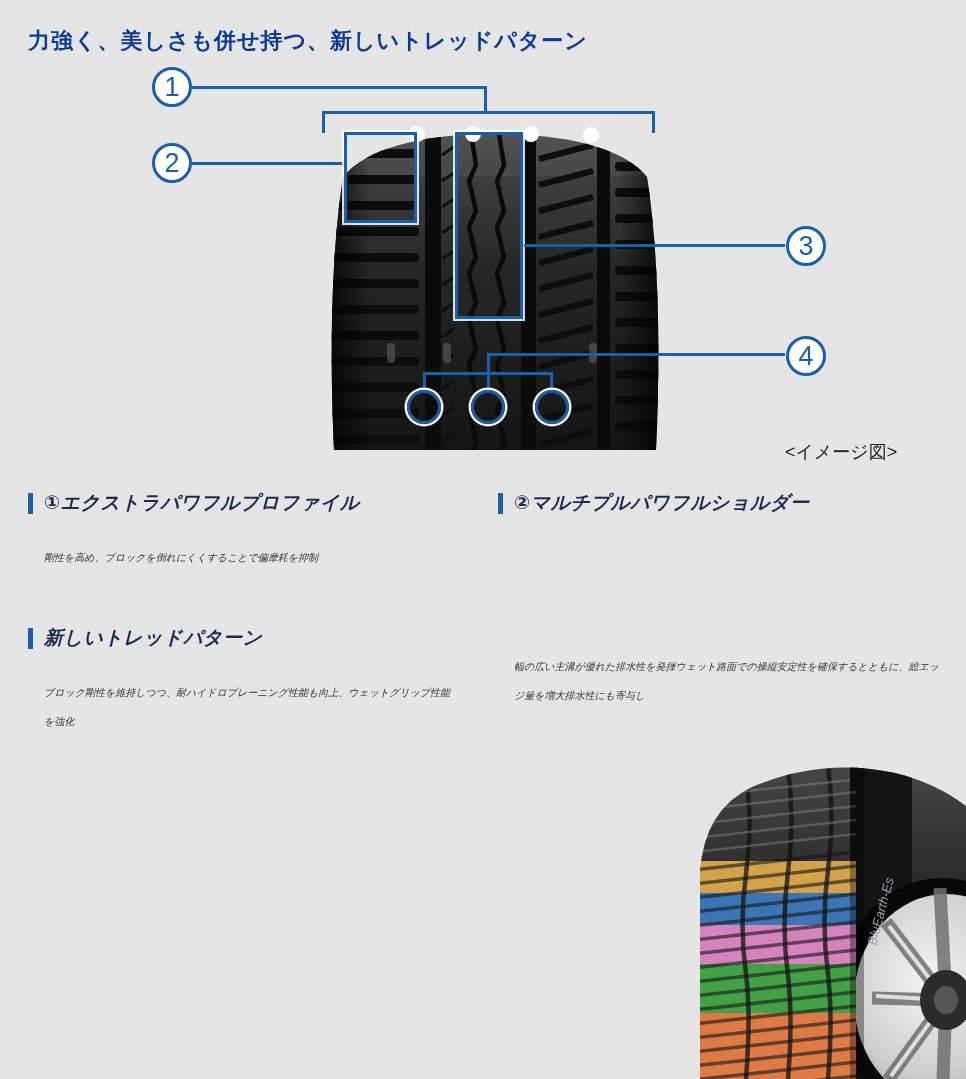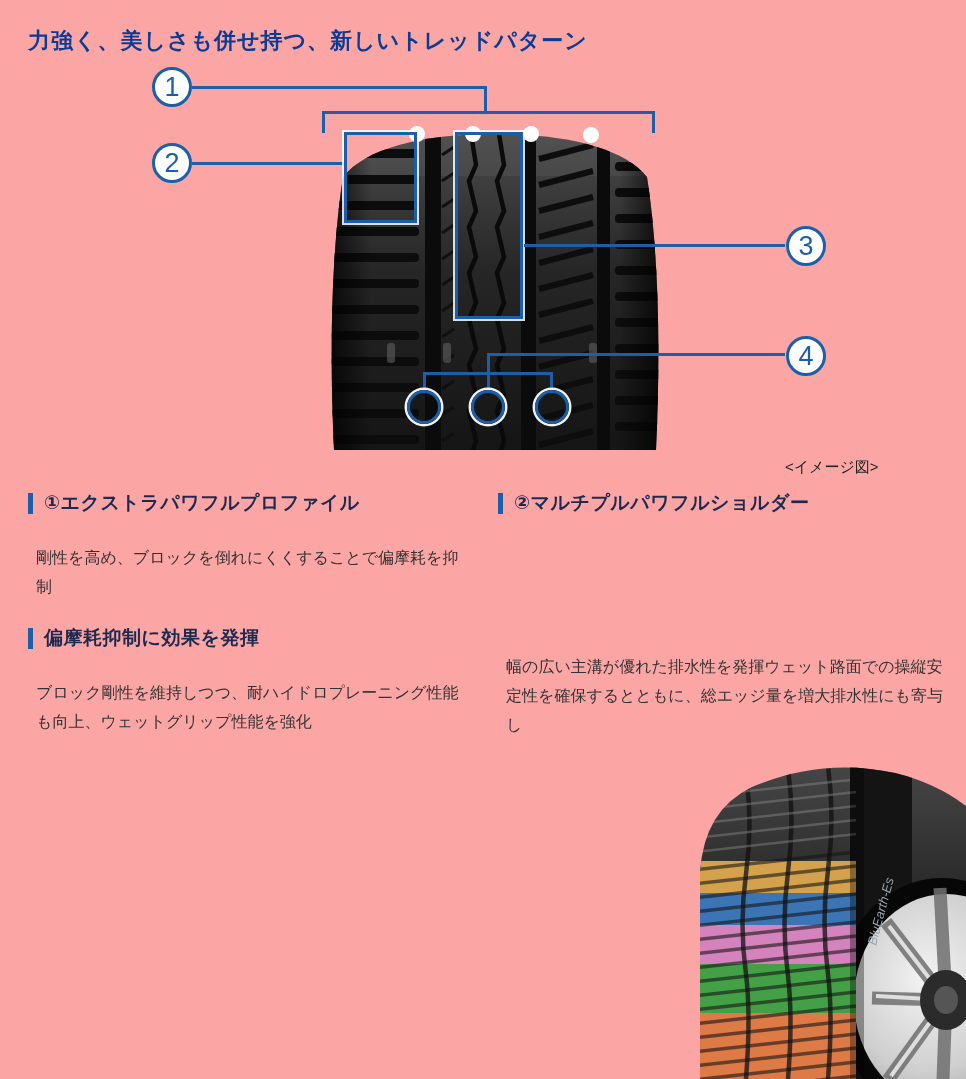--- a/index.html
+++ b/index.html
@@ -1,41 +1,41 @@
 <!DOCTYPE html>
 <html><head>
 <meta charset="utf-8">
 <style>
   html,body{margin:0;padding:0;background:#fff;}
   body{font-family:"Liberation Sans","DejaVu Sans",sans-serif;}
-  .page{position:relative;width:966px;height:1079px;background:#fca5a5;overflow:hidden;}
+  .page{position:relative;width:966px;height:1079px;background:#e5e5e5;overflow:hidden;}
 
   .title{position:absolute;left:28px;top:8px;font-size:22px;font-weight:bold;color:#0c3b92;letter-spacing:1px;}
 
   
   .co{position:absolute;box-sizing:border-box;border:3px solid #1b5fa9;border-radius:50%;
       display:flex;align-items:center;justify-content:center;color:#1b5fa9;background:#fff;
       font-size:27px;font-weight:400;line-height:1;}
   .co.big{width:40px;height:40px;}
   
   .ln{position:absolute;background:#1b5fa9;}
   .bracket-down{position:absolute;box-sizing:border-box;border-top:3px solid #1b5fa9;
       border-left:3px solid #1b5fa9;border-right:3px solid #1b5fa9;background:transparent;}
   .hl-rect{position:absolute;box-sizing:border-box;border:3px solid #1b5fa9;
       box-shadow:0 0 0 2px rgba(255,255,255,.85);}
   .mini-circle{position:absolute;width:34px;height:34px;box-sizing:border-box;border:3px solid #1b5fa9;
       border-radius:50%;box-shadow:0 0 0 2.5px rgba(255,255,255,.95);}
 
-  .caption{position:absolute;left:785px;top:458px;font-size:15px;color:#222;}
+  .caption{position:absolute;left:785px;top:440px;font-size:18px;color:#222;}
 
   
-  .feat{position:absolute;}
+  .feat{position:absolute;font-style:italic;}
   .feat h3{display:flex;align-items:center;margin:0;font-size:19px;font-weight:bold;color:#1d2a4f;letter-spacing:.5px;}
   .feat h3 .bar{display:inline-block;width:5px;height:21px;background:#1c5fa8;margin-right:11px;flex:0 0 auto;}
-  .feat p{margin:27px 0 0 8px;font-size:16px;line-height:29px;color:#333;}
+  .feat p{margin:27px 0 0 16px;font-size:10px;line-height:29px;color:#333;}
 
   .f1{left:28px;top:490px;width:432px;}
   .f2{left:498px;top:490px;width:446px;}
   .f3{left:28px;top:625px;width:432px;}
   .f4{left:498px;top:625px;width:446px;}
   .f5{left:28px;top:760px;width:432px;}
 
   svg{display:block;}
 </style>
 </head>
@@ -196,21 +196,21 @@
   </div>
   <div class="feat f2">
     <h3>
         <span class="bar"></span>
         <span>②マルチプルパワフルショルダー</span>
       </h3>
   </div>
   <div class="feat f3">
     <h3>
         <span class="bar"></span>
-        <span>偏摩耗抑制に効果を発揮</span>
+        <span>新しいトレッドパターン</span>
       </h3>
     <p>ブロック剛性を維持しつつ、耐ハイドロプレーニング性能も向上、ウェットグリップ性能を強化</p>
   </div>
   <div class="feat f4">
     <p>幅の広い主溝が優れた排水性を発揮ウェット路面での操縦安定性を確保するとともに、総エッジ量を増大排水性にも寄与し</p>
   </div>
 
   <svg style="position:absolute;left:690px;top:760px;" width="276" height="319" viewBox="0 0 276 319">
     <defs>
       <linearGradient id="tire2Shade" x1="0" y1="0" x2="0" y2="1">

